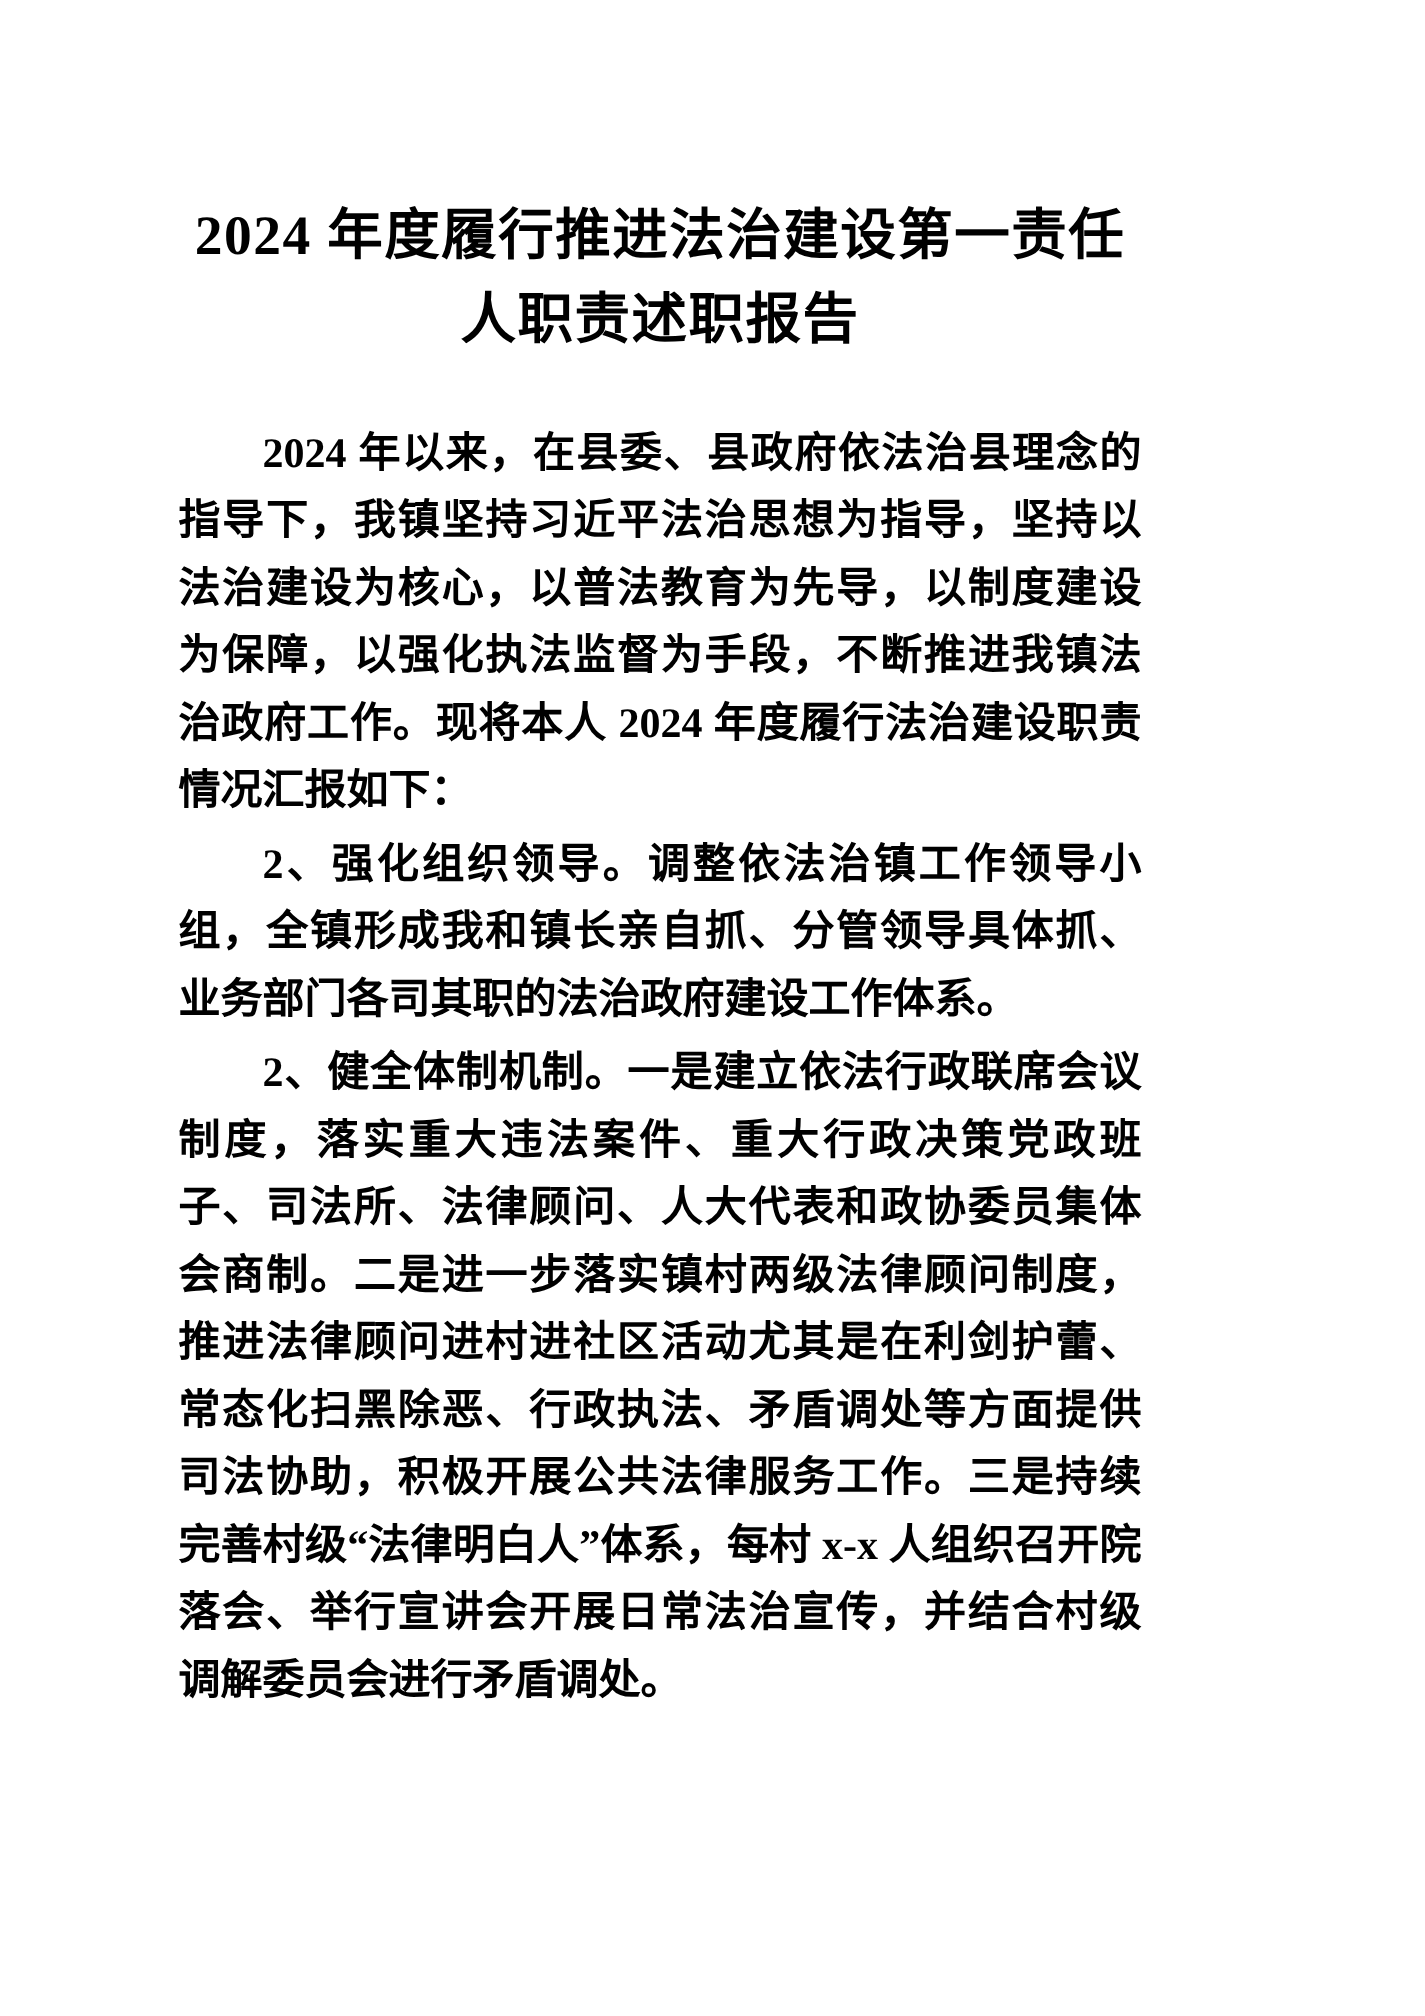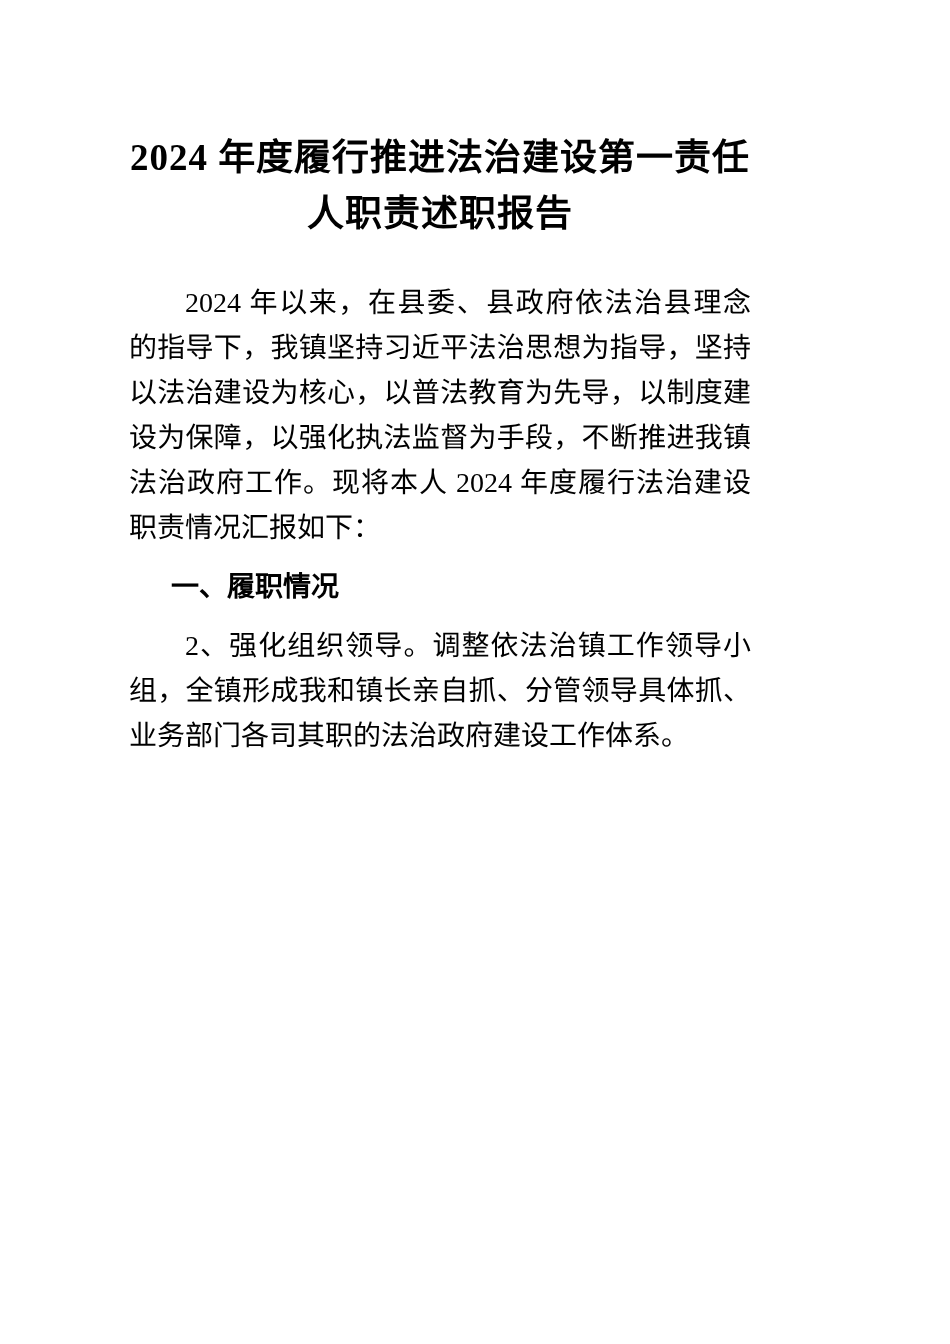--- a/index.html
+++ b/index.html
@@ -22,23 +22,23 @@
   .doc-title {
     margin: 0 0 39px 0;
     font-family: "Liberation Serif", "DejaVu Serif", serif;
     font-weight: 700;
     font-size: 37px;
     line-height: 1.5;
     text-align: center;
     letter-spacing: 1px;
   }
   .body-para {
-    margin: 14px;
+    margin: 4px;
     font-family: "Liberation Serif", "DejaVu Serif", serif;
-    font-weight: 400;
+    font-weight: 700;
     font-size: 28px;
     line-height: 45px;
     text-align: justify;
     text-indent: 2em;
   }
   .section-heading {
     margin: 0;
     font-family: "Liberation Sans", "DejaVu Sans", sans-serif;
     font-weight: 700;
     font-size: 28px;
@@ -48,18 +48,18 @@
   }
 </style>
 </head>
 <body>
 
 <div class="page">
   <h1 class="doc-title">2024 年度履行推进法治建设第一责任人职责述职报告</h1>
 
   <p class="body-para">2024 年以来，在县委、县政府依法治县理念的指导下，我镇坚持习近平法治思想为指导，坚持以法治建设为核心，以普法教育为先导，以制度建设为保障，以强化执法监督为手段，不断推进我镇法治政府工作。现将本人 2024 年度履行法治建设职责情况汇报如下：</p>
 
-  <h2 class="section-heading">一、履职情况</h2>
 
   <p class="body-para">2、强化组织领导。调整依法治镇工作领导小组，全镇形成我和镇长亲自抓、分管领导具体抓、业务部门各司其职的法治政府建设工作体系。</p>
 
+  <p class="body-para">2、健全体制机制。一是建立依法行政联席会议制度，落实重大违法案件、重大行政决策党政班子、司法所、法律顾问、人大代表和政协委员集体会商制。二是进一步落实镇村两级法律顾问制度，推进法律顾问进村进社区活动尤其是在利剑护蕾、常态化扫黑除恶、行政执法、矛盾调处等方面提供司法协助，积极开展公共法律服务工作。三是持续完善村级“法律明白人”体系，每村 x-x 人组织召开院落会、举行宣讲会开展日常法治宣传，并结合村级调解委员会进行矛盾调处。</p>
 
 </div>
 
 </body></html>

